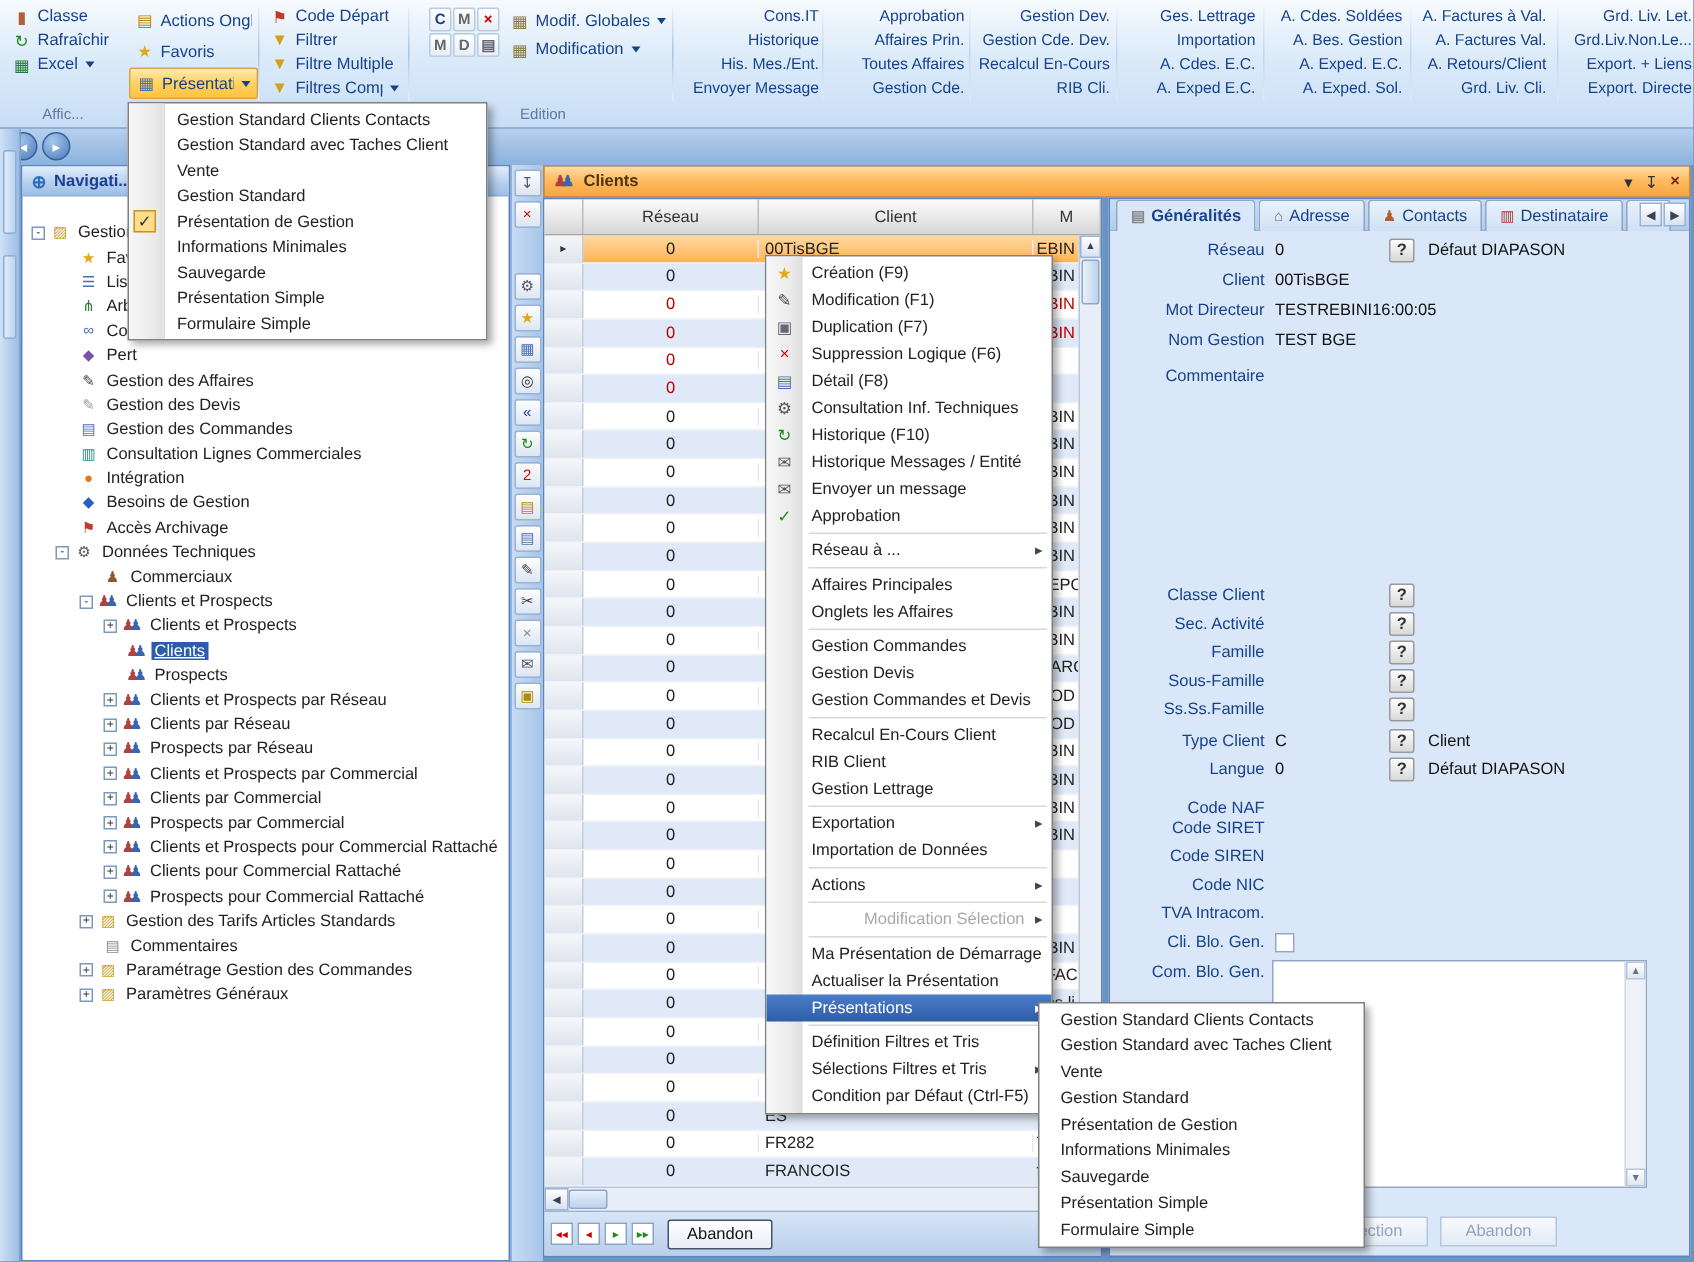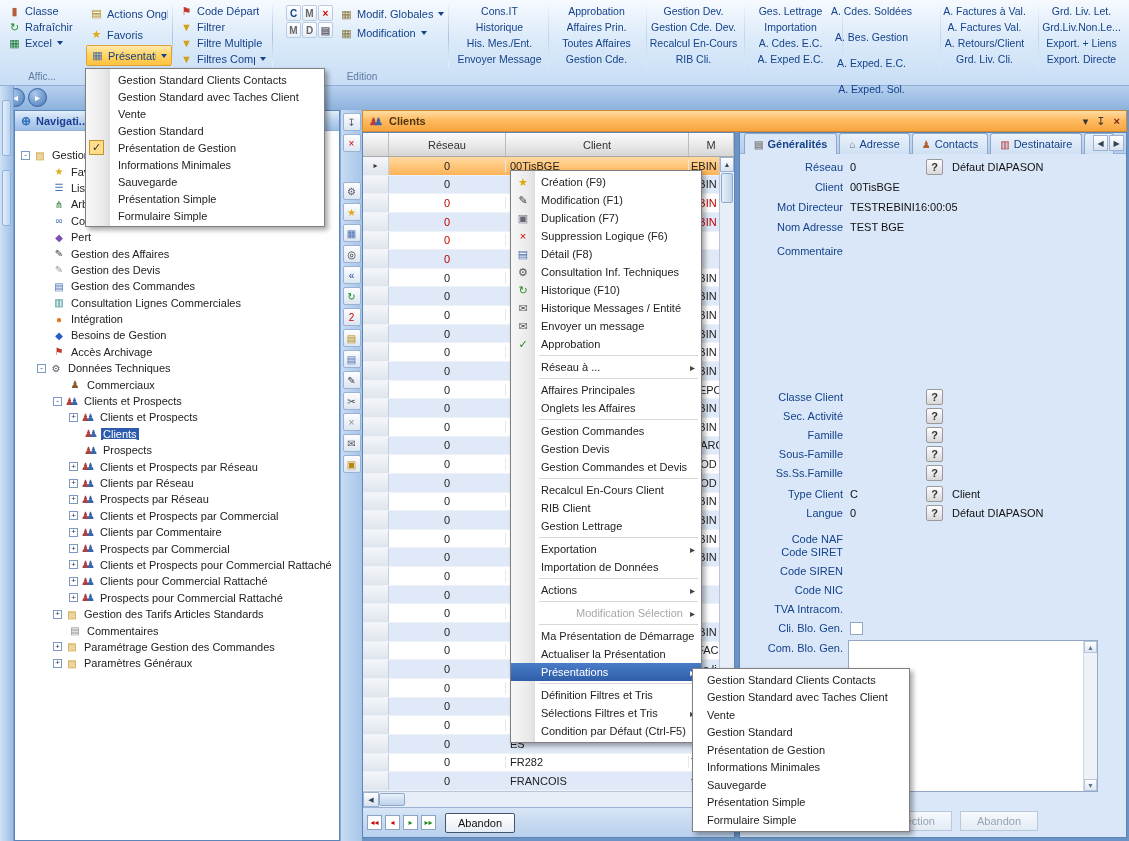--- a/index.html
+++ b/index.html
@@ -33,21 +33,21 @@
   #rlabel-edition { left:276px; width:172px; }
   #rlabel-actions { left:452px; width:677px; }
   #rcluster { position:absolute; left:286px; top:5px; display:grid;
     grid-template-columns:15px 15px 15px; grid-auto-rows:16px; gap:1px; }
   .clc { display:flex; align-items:center; justify-content:center; font-weight:bold;
     font-size:10px; color:#666; background:linear-gradient(#ffffff,#e7eef7);
     border:1px solid #b9cbe2; border-radius:2px; }
   #redition { position:absolute; left:336px; top:6px; display:flex; flex-direction:column; gap:3px; }
   #ractions { position:absolute; left:0; top:0; }
   .acol { position:absolute; top:3px; width:95px; display:flex; flex-direction:column; }
-  .acol .ritem { justify-content:center; padding:0 1px; font-size:10.5px; }
+  .acol .ritem { justify-content:flex-end; padding:0 1px; font-size:10.5px; }
 
   
   .menu { position:absolute; background:#fff; border:1px solid #808080; padding:2px 0;
     box-shadow:3px 3px 5px rgba(0,0,0,.35); }
   .menu .gut { position:absolute; left:0; top:0; bottom:0; width:24px;
     background:linear-gradient(90deg,#f7f7f7,#eaeaea 75%,#e0e0e0); border-right:1px solid #ddd; }
   .mitem { position:relative; display:flex; align-items:center; white-space:nowrap; color:#222; }
   .mitem .ic { position:absolute; left:4px; width:16px; text-align:center; font-size:11px; }
   .mitem .arr { position:absolute; right:6px; font-size:10px; color:#444; }
   .mitem.hl { background:linear-gradient(#4a7cc8,#2f5ea8); color:#fff; }
@@ -316,21 +316,21 @@
         <div class="ritem">
           <span class="rlb">Importation</span>
         </div>
         <div class="ritem">
           <span class="rlb">A. Cdes. E.C.</span>
         </div>
         <div class="ritem">
           <span class="rlb">A. Exped E.C.</span>
         </div>
       </div>
-      <div class="acol" style="left: 824px; gap: 10px;">
+      <div class="acol" style="left: 841px;">
         <div class="ritem">
           <span class="rlb">A. Cdes. Soldées</span>
         </div>
         <div class="ritem">
           <span class="rlb">A. Bes. Gestion</span>
         </div>
         <div class="ritem">
           <span class="rlb">A. Exped. E.C.</span>
         </div>
         <div class="ritem">
@@ -524,21 +524,21 @@
           <s style="color: rgb(58, 102, 176);">♟</s>
         </span>
         <span class="tlabel">Clients et Prospects par Commercial</span>
       </div>
       <div class="trow" style="padding-left: 54px;">
         <span class="texp">+</span>
         <span class="ppl">
           <s style="color: rgb(176, 65, 62);">♟</s>
           <s style="color: rgb(58, 102, 176);">♟</s>
         </span>
-        <span class="tlabel">Clients par Commentaire</span>
+        <span class="tlabel">Clients par Commercial</span>
       </div>
       <div class="trow" style="padding-left: 54px;">
         <span class="texp">+</span>
         <span class="ppl">
           <s style="color: rgb(176, 65, 62);">♟</s>
           <s style="color: rgb(58, 102, 176);">♟</s>
         </span>
         <span class="tlabel">Prospects par Commercial</span>
       </div>
       <div class="trow" style="padding-left: 54px;">
@@ -894,21 +894,21 @@
   <div class="fv" style="top:28px">0</div>
   <div class="qb" style="top:26px">?</div>
   <div class="fsx" style="top:28px">Défaut DIAPASON</div>
 
   <div class="fl" style="top:48px">Client</div>
   <div class="fv" style="top:48px">00TisBGE</div>
 
   <div class="fl" style="top:68px">Mot Directeur</div>
   <div class="fv" style="top:68px">TESTREBINI16:00:05</div>
 
-  <div class="fl" style="top:88px">Nom Adresse</div>
+  <div class="fl" style="top:88px">Nom Gestion</div>
   <div class="fv" style="top:88px">TEST BGE</div>
 
   <div class="fl" style="top:112px">Commentaire</div>
 
   <div class="fl" style="top:258px">Classe Client</div>
   <div class="qb" style="top:256px">?</div>
 
   <div class="fl" style="top:277px">Sec. Activité</div>
   <div class="qb" style="top:275px">?</div>
 

